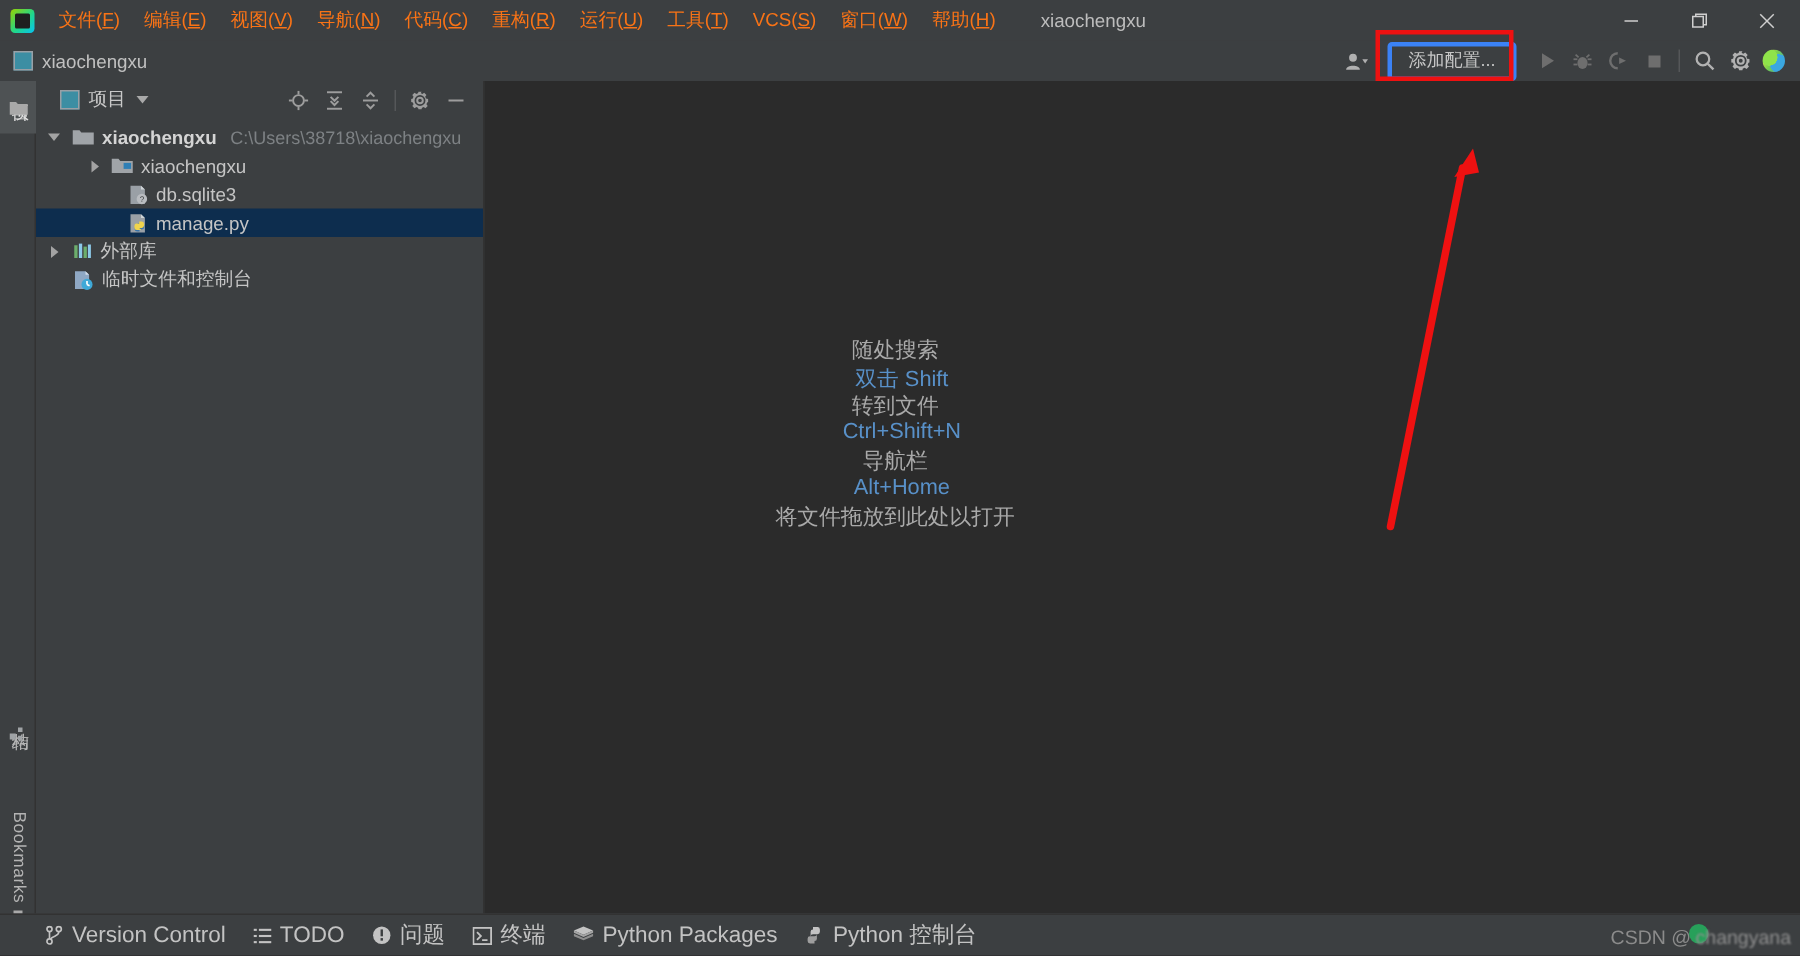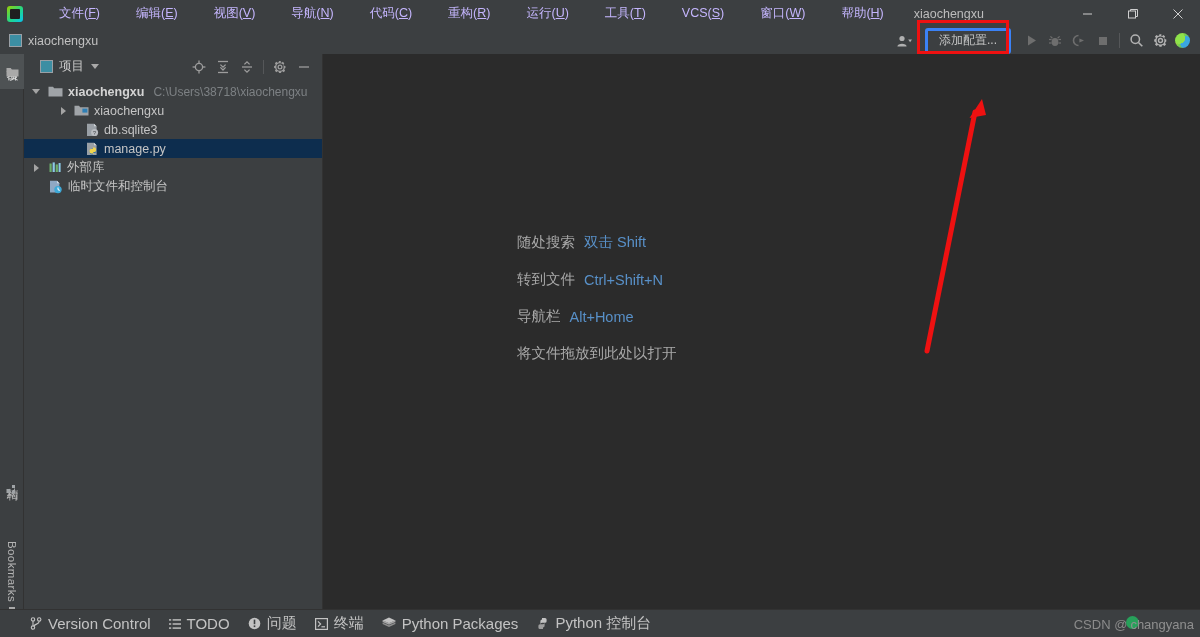--- a/index.html
+++ b/index.html
@@ -43,25 +43,24 @@
   .app-icon::after {
     content: "";
     position: absolute;
     left: 3px; top: 3px;
     width: 10px; height: 10px;
     background: #1f1f1f;
     border-radius: 1px;
   }
   .menu-item {
     padding: 3px 8px;
-    color: #c4b5fd;
+    color: #f97316;
     font-size: 12.5px;
     white-space: nowrap;
     line-height: 15px;
-    margin-left: 20px;
   }
   .menu-item u { text-decoration: underline; }
   .proj-name-menu {
     margin-left: 22px;
     color: #bdbdbd;
     font-size: 12.5px;
     white-space: nowrap;
   }
   .winctl {
     position: absolute;
@@ -270,20 +269,21 @@
     left: 194px; top: 170px;
     display: flex;
     flex-direction: column;
   }
   .hintrow {
     height: 37px;
     display: flex;
     align-items: center;
     font-size: 14.5px;
     white-space: nowrap;
+    flex-direction: column;
   }
   .hint-label { color: #a9a9a9; }
   .hint-key { color: #5890c8; margin-left: 9px; }
   .hint-plain { color: #a9a9a9; }
 
   
   .statusbar {
     position: absolute;
     left: 0; bottom: 0;
     width: 1200px; height: 28px;

